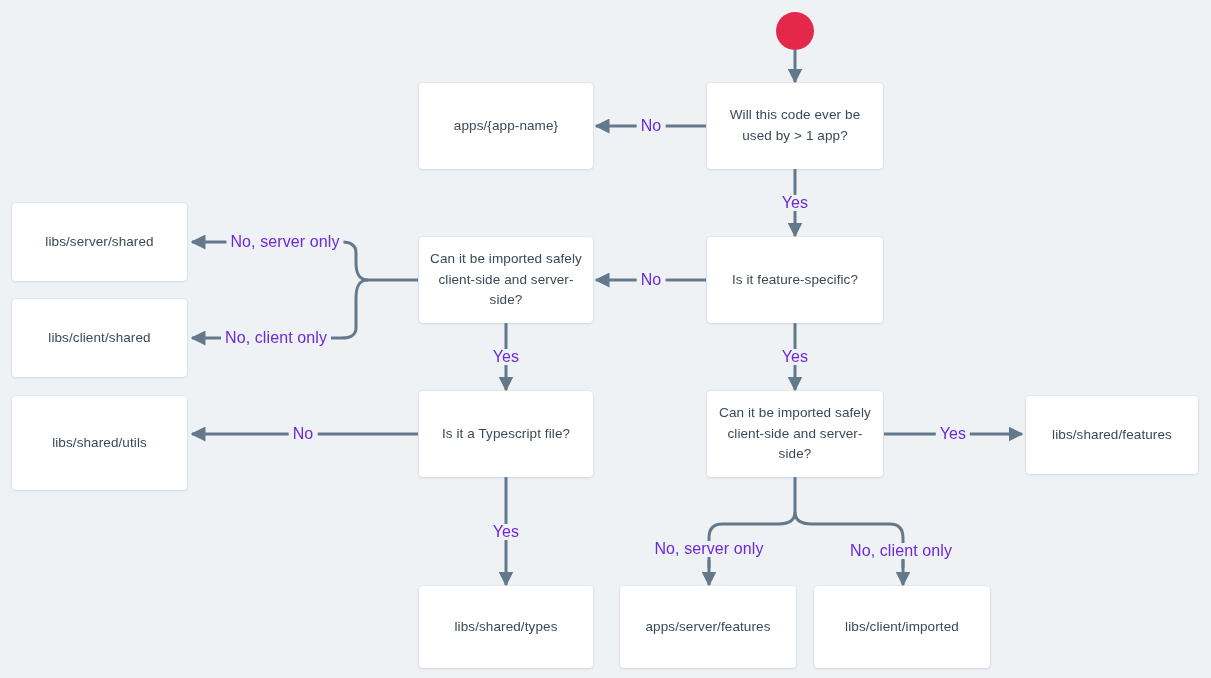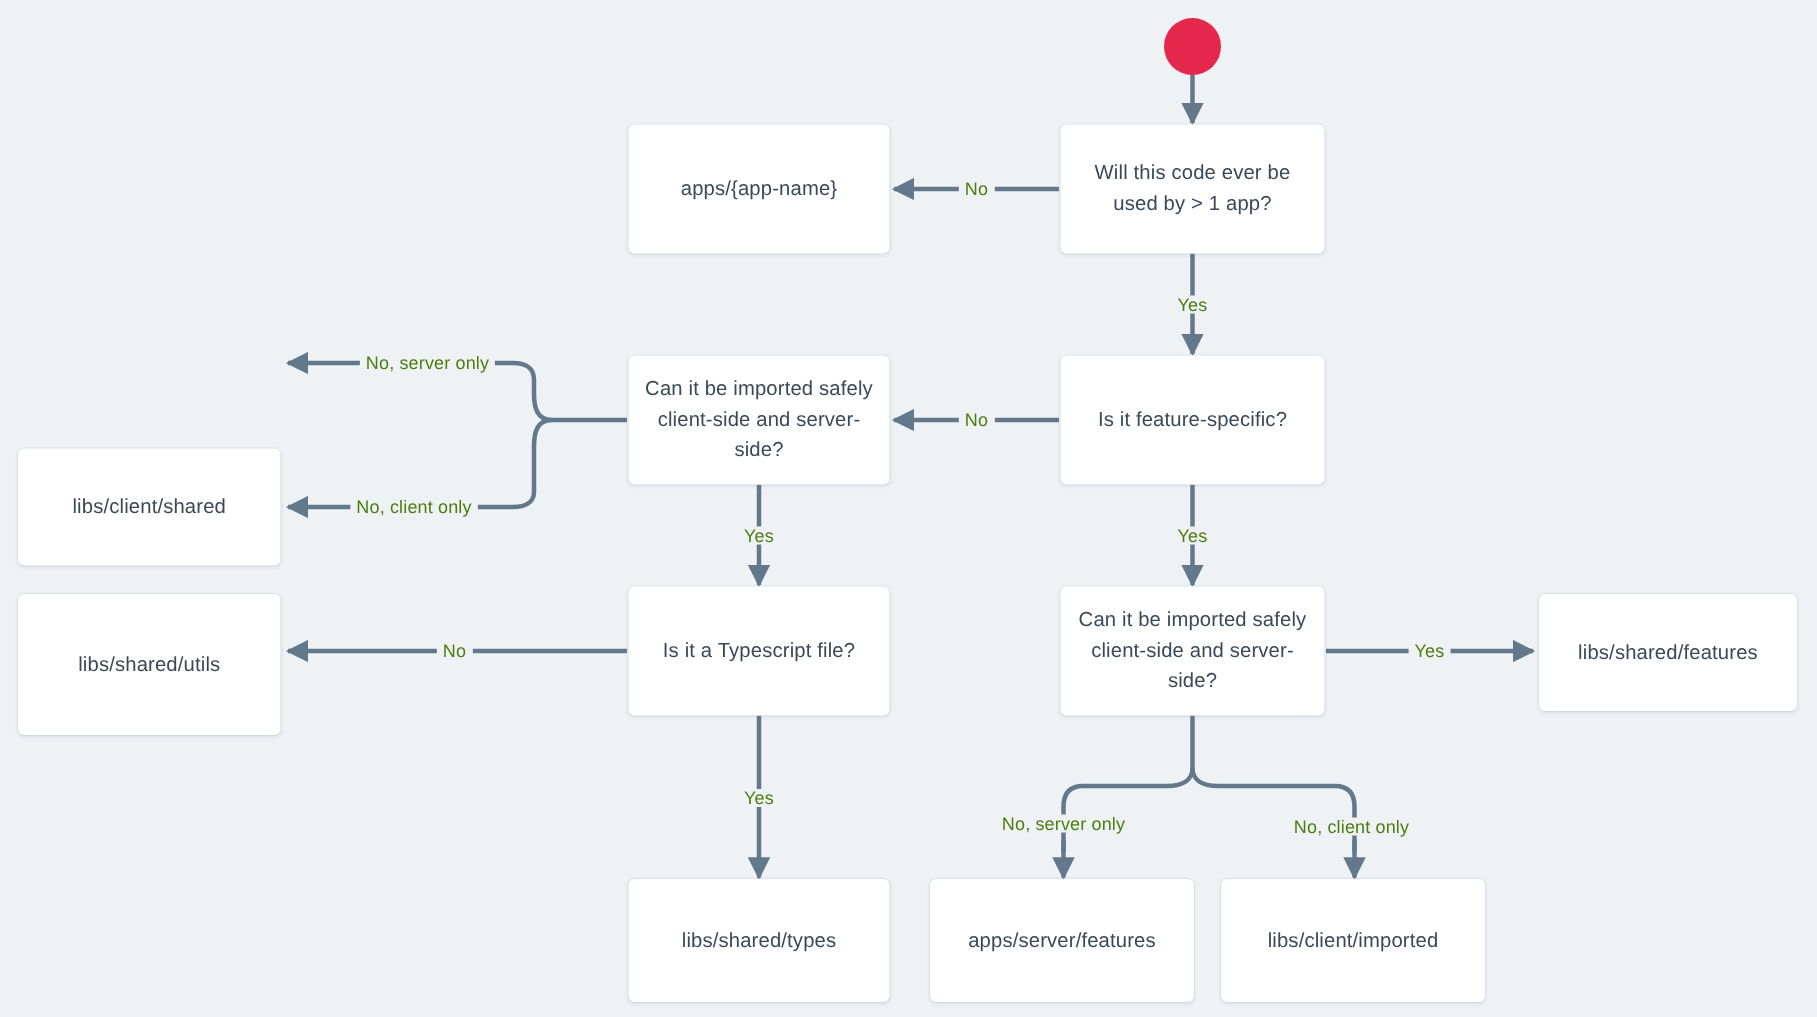--- a/index.html
+++ b/index.html
@@ -47,22 +47,22 @@
     display: block;
     width: 100%;
   }
   .start-dot {
     position: absolute;
     border-radius: 50%;
     background: #e4284b;
   }
   .edge-label {
     position: absolute;
-    font-size: 12px;
-    color: #4d7c0f;
+    font-size: 16px;
+    color: #6d28d9;
     background: #eff2f5;
     padding: 0 4px;
     white-space: nowrap;
     transform: translate(-50%, -50%);
     letter-spacing: 0.1px;
     line-height: 1;
   }
 </style>
 </head>
 <body>
@@ -120,20 +120,23 @@
   </div>
 
   <div class="node" style="left:707px; top:237px; width:176px; height:86px;">
     <span>Is it feature-specific?</span>
   </div>
 
   <div class="node" style="left:419px; top:237px; width:174px; height:86px;">
     <span>Can it be imported safely client-side and server-side?</span>
   </div>
 
+  <div class="node" style="left:12px; top:203px; width:175px; height:78px;">
+    <span>libs/server/shared</span>
+  </div>
 
   <div class="node" style="left:12px; top:299px; width:175px; height:78px;">
     <span>libs/client/shared</span>
   </div>
 
   <div class="node" style="left:419px; top:391px; width:174px; height:86px;">
     <span>Is it a Typescript file?</span>
   </div>
 
   <div class="node" style="left:12px; top:396px; width:175px; height:94px;">

